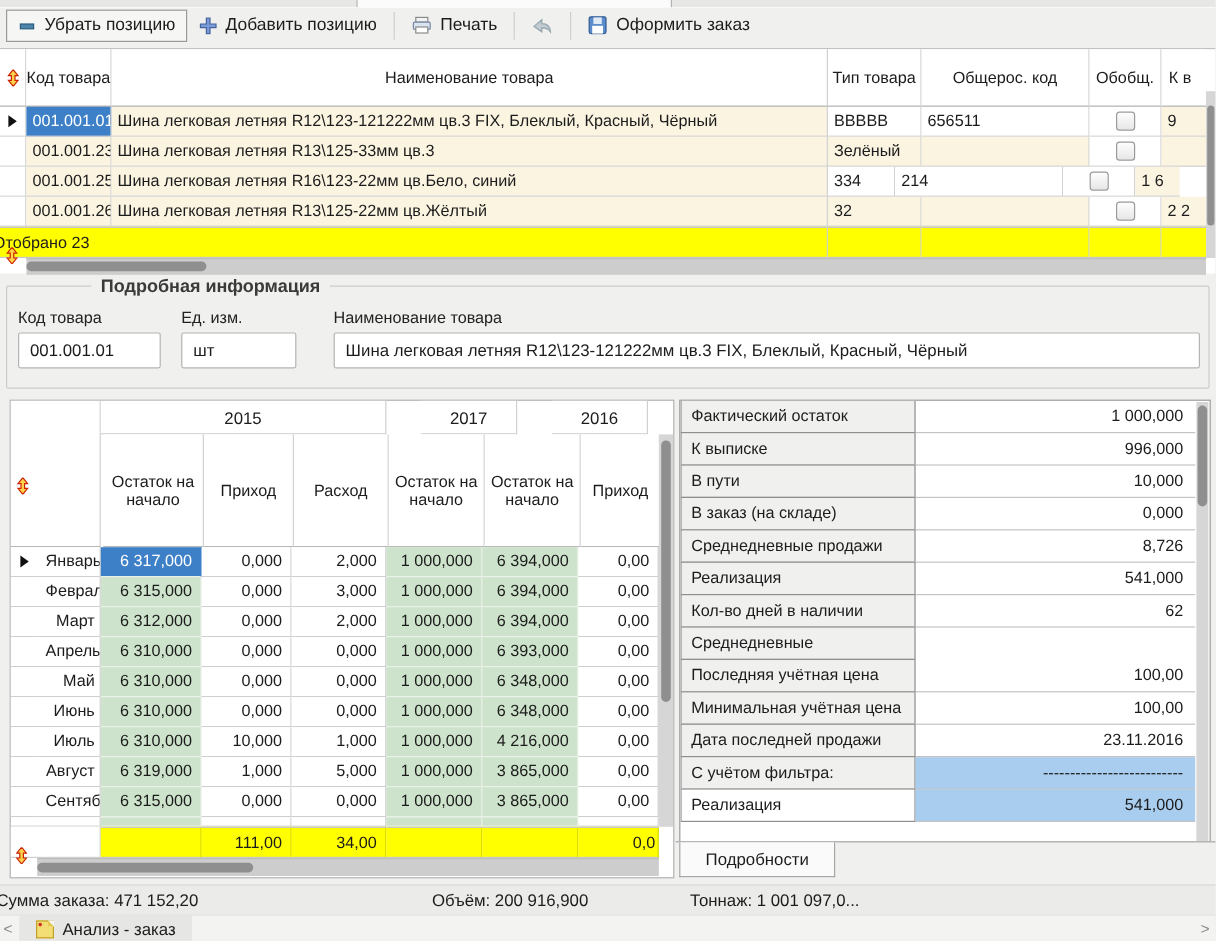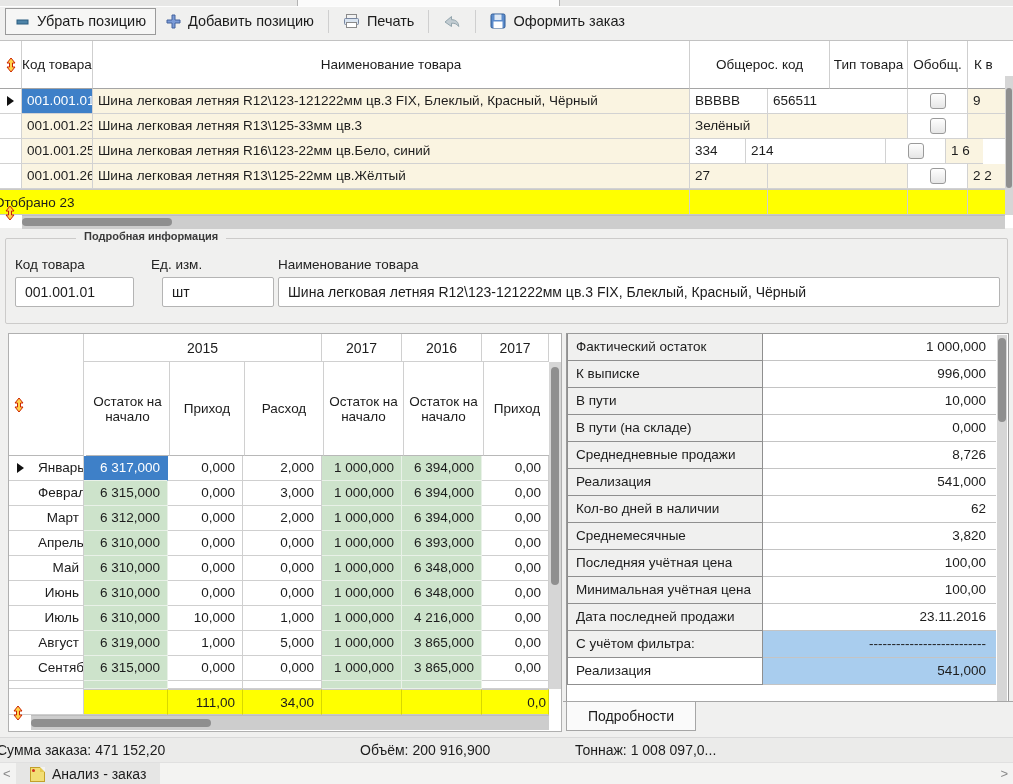--- a/index.html
+++ b/index.html
@@ -38,30 +38,30 @@
   .tg-cell.cbcell{display:flex;align-items:center;justify-content:center;background:#fff;padding:0;}
   .tri{width:0;height:0;border-left:7px solid #111;border-top:5px solid transparent;border-bottom:5px solid transparent;}
   .cb{width:14px;height:14px;border:1px solid #9a9a9a;border-radius:3px;background:linear-gradient(#fefefe,#e6e6e6);}
   .tg-footer{position:absolute;left:0;top:148px;height:26px;display:flex;}
   .yellowcell{box-sizing:border-box;height:26px;background:var(--totals-yellow,#ffff00);
     border-right:1px solid #d0d0d0;border-top:1px solid #c8c8c8;border-bottom:1px solid #c8c8c8;line-height:25px;white-space:nowrap;}
   .tg-footer .lbl{position:relative;left:-6px;padding:0;font-size:13.5px;}
   .corner-ud{position:absolute;}
   
   .detailbox{left:5px;top:238px;width:1001px;height:84px;border:1px solid #cccbca;border-radius:2px;}
-  .detailbox .legend{position:absolute;left:70px;top:-9px;background:#f0f0ef;padding:0 8px;font-weight:bold;font-size:11px;color:#3a3a3a;}
+  .detailbox .legend{position:absolute;left:70px;top:-9px;background:#f0f0ef;padding:0 8px;font-weight:bold;font-size:15px;color:#3a3a3a;}
   .fldlabel{position:absolute;top:18px;font-size:13.5px;color:#222;}
   .fld{position:absolute;top:38px;height:30px;box-sizing:border-box;border:1px solid #b4b4b4;border-radius:2px;
     background:#fff;font-family:inherit;font-size:14px;color:#1c1c1c;padding:0 9px;}
   
   .pivot{left:8px;top:333px;width:552px;height:397px;background:#fff;border:1px solid #b0b0b0;box-sizing:content-box;}
   .pv-leftheader{position:absolute;left:0;top:0;width:75px;height:122px;box-sizing:border-box;
     border-right:1px solid #d0d0d0;border-bottom:1px solid #b8b8b8;background:#fff;}
   .pv-leftheader svg{position:absolute;left:5px;top:64px;}
-  .pv-years{position:absolute;left:75px;top:0;height:28px;display:flex;}
+  .pv-years{position:absolute;left:75px;top:0;height:28px;display:flex;gap:29px;}
   .pv-ycell{box-sizing:border-box;height:28px;display:flex;align-items:center;justify-content:center;
     border-right:1px solid #d0d0d0;border-bottom:1px solid #d0d0d0;font-size:14px;background:#fff;}
   .pv-subs{position:absolute;left:77px;top:28px;height:94px;display:flex;}
   .pv-scell{box-sizing:border-box;height:94px;display:flex;align-items:center;justify-content:center;text-align:center;
     border-right:1px solid #d0d0d0;border-bottom:1px solid #b8b8b8;font-size:13.5px;background:#fff;padding:0 3px;}
   .pv-body{position:absolute;left:0;top:122px;}
   .pv-row{display:flex;}
   .pv-cell{box-sizing:border-box;height:25px;line-height:24px;text-align:right;padding:0 7px;white-space:nowrap;overflow:hidden;
     border-right:1px solid #cfcfcf;border-bottom:1px solid #cfcfcf;background:#fff;font-size:13.5px;}
   .pv-cell.iconcol{width:22px;padding:0;display:flex;align-items:center;justify-content:center;border-right:none;background:#fff;}
@@ -150,22 +150,22 @@
 
 <div class="abs topgrid">
   <div class="tg-header" id="tg-header">
       <div class="tg-hcell" style="width: 22px;">
         <svg width="10" height="14">
           <path d="M5 0 L9 5 H6.5 V9 H9 L5 14 L1 9 H3.5 V5 H1 Z" fill="#ffd24a" stroke="#cc2200"></path>
         </svg>
       </div>
       <div class="tg-hcell" style="width: 71px;">Код товара</div>
       <div class="tg-hcell" style="width: 597px;">Наименование товара</div>
+      <div class="tg-hcell" style="width: 78px;">Тип товара</div>
       <div class="tg-hcell" style="width: 140px;">Общерос. код</div>
-      <div class="tg-hcell" style="width: 78px;">Тип товара</div>
       <div class="tg-hcell" style="width: 60px;">Обобщ.</div>
       <div class="tg-hcell" style="width: 37px; justify-content: flex-start; padding-left: 6px; border-right: none;">К в</div>
     </div>
   <div id="tg-body">
       <div class="tg-row">
         <div class="tg-cell iconcol">
           <span class="tri"></span>
         </div>
         <div class="tg-cell sel" style="width: 71px;">001.001.01</div>
         <div class="tg-cell" style="width: 597px;">Шина легковая летняя R12\123-121222мм цв.3 FIX, Блеклый, Красный, Чёрный</div>
@@ -195,21 +195,21 @@
         <div class="tg-cell white" style="width: 140px;">214</div>
         <div class="tg-cell cbcell" style="width: 60px;">
           <span class="cb"></span>
         </div>
         <div class="tg-cell" style="width: 37px; border-right: none;">1 6</div>
       </div>
       <div class="tg-row">
         <div class="tg-cell iconcol"></div>
         <div class="tg-cell" style="width: 71px;">001.001.26</div>
         <div class="tg-cell" style="width: 597px;">Шина легковая летняя R13\125-22мм цв.Жёлтый</div>
-        <div class="tg-cell" style="width: 78px;">27</div>
+        <div class="tg-cell" style="width: 78px;">32</div>
         <div class="tg-cell" style="width: 140px;"></div>
         <div class="tg-cell cbcell" style="width: 60px;">
           <span class="cb"></span>
         </div>
         <div class="tg-cell" style="width: 37px; border-right: none;">2 2</div>
       </div>
     </div>
   <div class="tg-footer" id="tg-footer">
       <div class="yellowcell" style="width: 690px;"><span class="lbl">Отобрано 23</span></div>
       <div class="yellowcell" style="width: 78px;"></div>
@@ -227,21 +227,21 @@
     <div class="vthumb" style="top:12px;width:6px;height:100px;"></div>
   </div>
 </div>
 
 <div class="abs detailbox">
   <div class="legend">Подробная информация</div>
   <div class="fldlabel" style="left:9px;">Код товара</div>
   <div class="fldlabel" style="left:145px;">Ед. изм.</div>
   <div class="fldlabel" style="left:272px;">Наименование товара</div>
   <input class="fld" style="left: 9px; width: 119px;" readonly="" value="001.001.01">
-  <input class="fld" style="left: 156px; width: 112px;" readonly="" value="шт">
+  <input class="fld" style="left: 145px; width: 96px;" readonly="" value="шт">
   <input class="fld" style="left: 272px; width: 722px;" readonly="" value="Шина легковая летняя R12\123-121222мм цв.3 FIX, Блеклый, Красный, Чёрный">
 </div>
 
 <div class="abs pivot">
   <div class="pv-leftheader">
     <svg width="10" height="14">
       <path d="M5 0 L9 5 H6.5 V9 H9 L5 14 L1 9 H3.5 V5 H1 Z" fill="#ffd24a" stroke="#cc2200"></path>
     </svg>
   </div>
   <div class="pv-years" id="pv-years">
@@ -391,38 +391,37 @@
       </div>
       <div class="dp-row">
         <div class="dp-label">К выписке</div>
         <div class="dp-value">996,000</div>
       </div>
       <div class="dp-row">
         <div class="dp-label">В пути</div>
         <div class="dp-value">10,000</div>
       </div>
       <div class="dp-row">
-        <div class="dp-label">В пути (на складе)</div>
+        <div class="dp-label">В заказ (на складе)</div>
         <div class="dp-value">0,000</div>
       </div>
       <div class="dp-row">
         <div class="dp-label">Среднедневные продажи</div>
         <div class="dp-value">8,726</div>
       </div>
       <div class="dp-row">
         <div class="dp-label">Реализация</div>
         <div class="dp-value">541,000</div>
       </div>
       <div class="dp-row">
         <div class="dp-label">Кол-во дней в наличии</div>
         <div class="dp-value">62</div>
       </div>
       <div class="dp-row">
-        <div class="dp-label">Среднемесячные</div>
-        <div class="dp-value">3,820</div>
+        <div class="dp-label">Среднедневные</div>
       </div>
       <div class="dp-row">
         <div class="dp-label">Последняя учётная цена</div>
         <div class="dp-value">100,00</div>
       </div>
       <div class="dp-row">
         <div class="dp-label">Минимальная учётная цена</div>
         <div class="dp-value">100,00</div>
       </div>
       <div class="dp-row">
@@ -443,21 +442,21 @@
   </div>
 </div>
 
 <div class="abs dtabs">
   <div class="dtab">Подробности</div>
 </div>
 
 <div class="abs statusbar">
   <span class="st-sum">Сумма заказа: 471 152,20</span>
   <span class="st-vol">Объём: 200 916,900</span>
-  <span class="st-ton">Тоннаж: 1 008 097,0...</span>
+  <span class="st-ton">Тоннаж: 1 001 097,0...</span>
 </div>
 
 <div class="abs bottombar">
   <span class="bb-arrow bb-left">&lt;</span>
   <div class="bb-tab">
     <span class="noteicon"></span>
     <span>Анализ - заказ</span>
   </div>
   <span class="bb-arrow bb-right">&gt;</span>
 </div>

